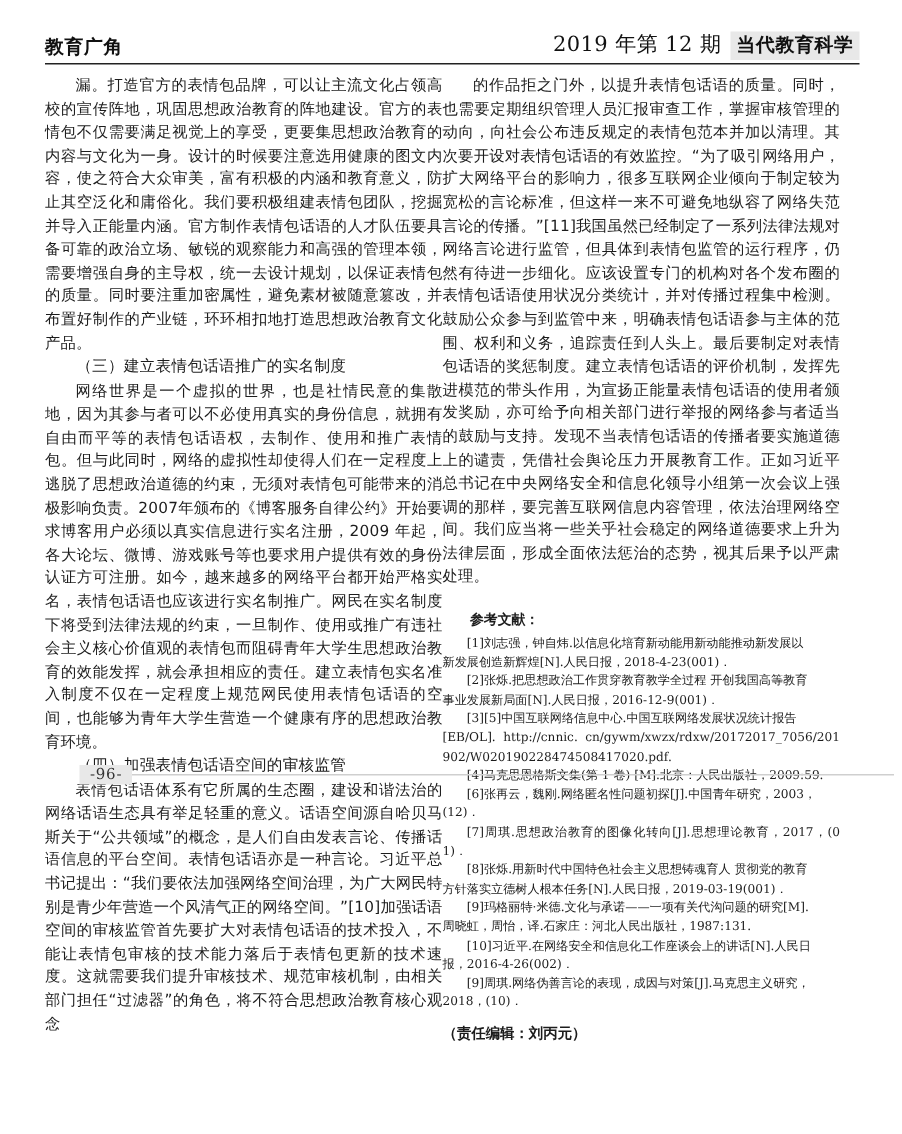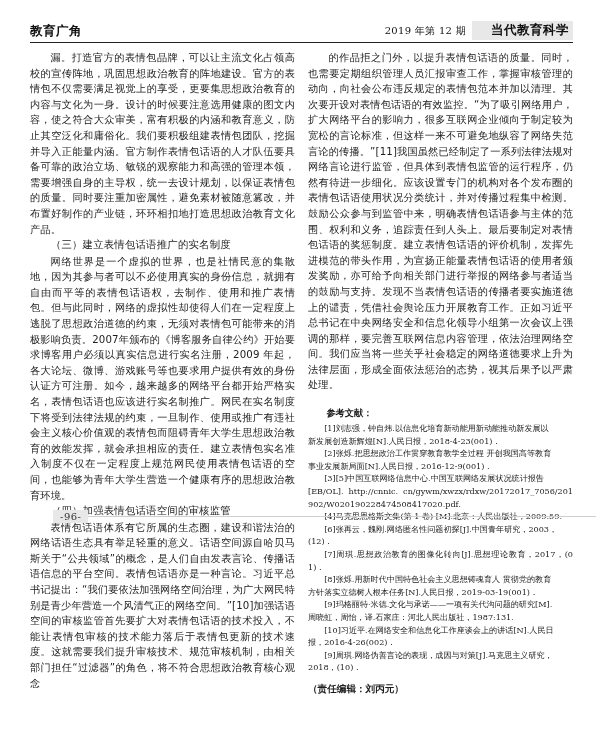--- a/index.html
+++ b/index.html
@@ -40,38 +40,37 @@
     font-weight: bold;
     letter-spacing: 0.5px;
     color: #111;
   }
   .runhead-right {
     display: flex;
     align-items: baseline;
     gap: 6px;
   }
   .issue {
-    font-size: 10px;
+    font-size: 14px;
     color: #111;
     letter-spacing: 0.3px;
     font-family: "DejaVu Serif", "Liberation Serif", serif;
   }
   .journal {
     font-size: 12.5px;
     font-weight: bold;
     color: #111;
     background: #e8e8e8;
-    padding: 1px 4px 1px 19px;
+    padding: 1px 4px 1px 4px;
     letter-spacing: 0.5px;
   }
 
   
   .columns {
     display: flex;
-    gap: 13px;
     margin-top: 7px;
     height: 645px;
   }
   .col {
     width: 265px;
     position: relative;
   }
 
   p.body {
     margin: 0;

